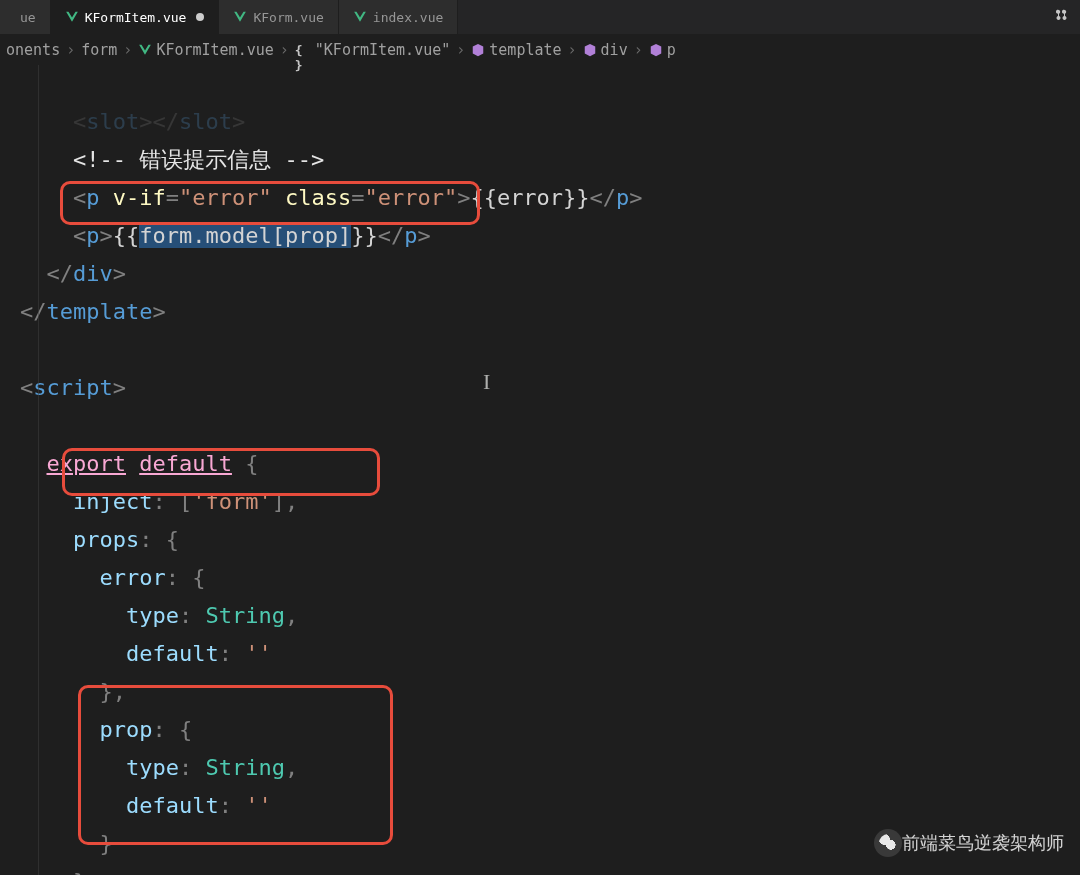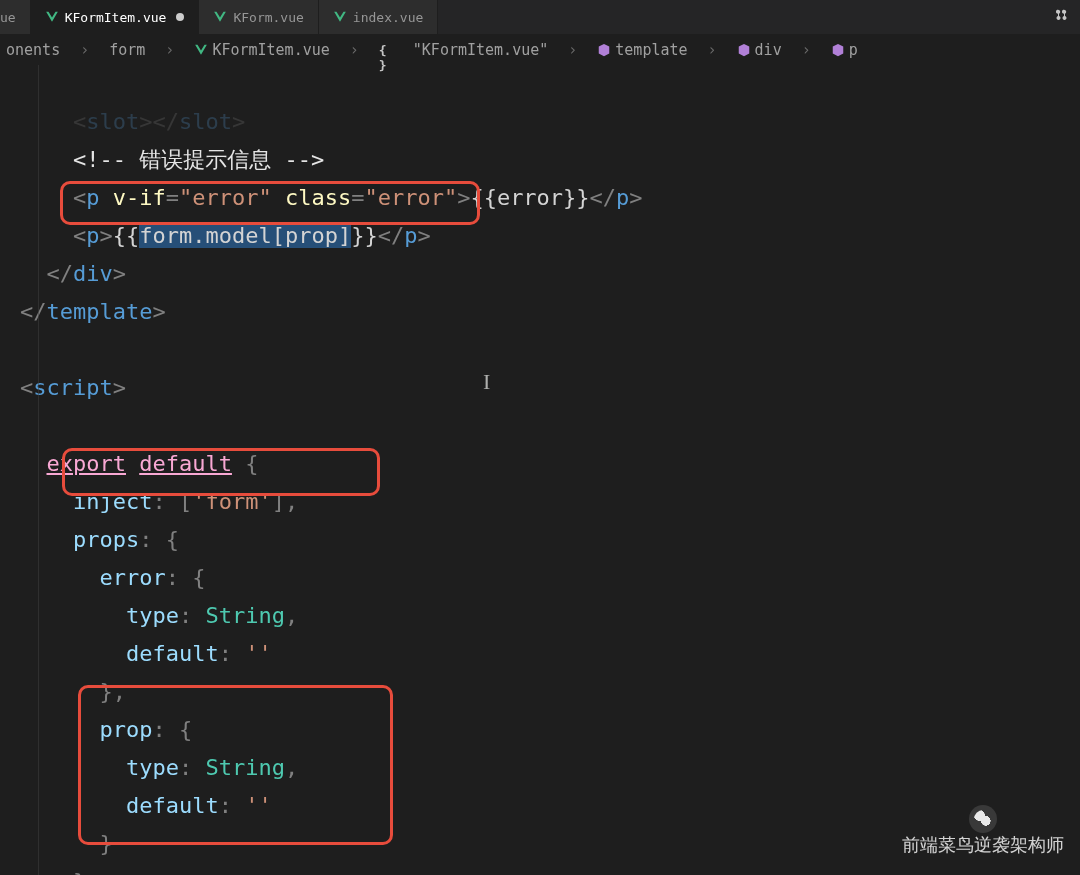--- a/index.html
+++ b/index.html
@@ -24,21 +24,21 @@
     align-items: center;
     padding: 0 14px;
     gap: 6px;
     color: #969696;
     background: #2d2d2d;
     border-right: 1px solid #1e1e1e;
     font-size: 13px;
     cursor: pointer;
     white-space: nowrap;
   }
-  .tab.first { padding-left: 0; }
+  .tab.first { padding-left: 20px; }
   .tab.active {
     background: #1e1e1e;
     color: #ffffff;
   }
   .tab .vue-icon {
     width: 14px; height: 14px;
     display: inline-flex;
     color: #41b883;
   }
   .tab .dirty-dot {
@@ -52,21 +52,21 @@
     align-items: center;
     padding: 0 10px;
     color: #c5c5c5;
   }
   .compare-icon svg { width:16px; height:16px; }
   
   .breadcrumbs {
     height: 30px;
     display: flex;
     align-items: center;
-    gap: 20px;
+    gap: 6px;
     font-size: 15px;
     color: #a0a0a0;
     padding-left: 6px;
     background: #1e1e1e;
     border-bottom: 1px solid #1e1e1e;
   }
   .breadcrumbs .crumb { display:flex; align-items:center; gap:4px; cursor:pointer; }
   .breadcrumbs .sep { color: #6a6a6a; }
   .bc-icon { width:14px; height:14px; display:inline-flex; }
   .bc-icon.cube { color:#b180d7; }
@@ -118,21 +118,20 @@
     position: absolute;
     right: 16px;
     bottom: 18px;
     display:flex;
     align-items:center;
     gap:0;
     color:#e6e6e6;
     font-size:18px;
     font-family: Liberation Serif, serif;
     opacity:0.9;
-    flex-direction:column;
   }
   .wm-icon {
     width:28px;height:28px;border-radius:50%;
     background:#ffffff22;
     display:flex;align-items:center;justify-content:center;
     font-size:16px;color:#fff;
     position:relative;
   }
   .wm-icon::before{
     content:""; position:absolute; width:18px;height:18px;border-radius:50%;

